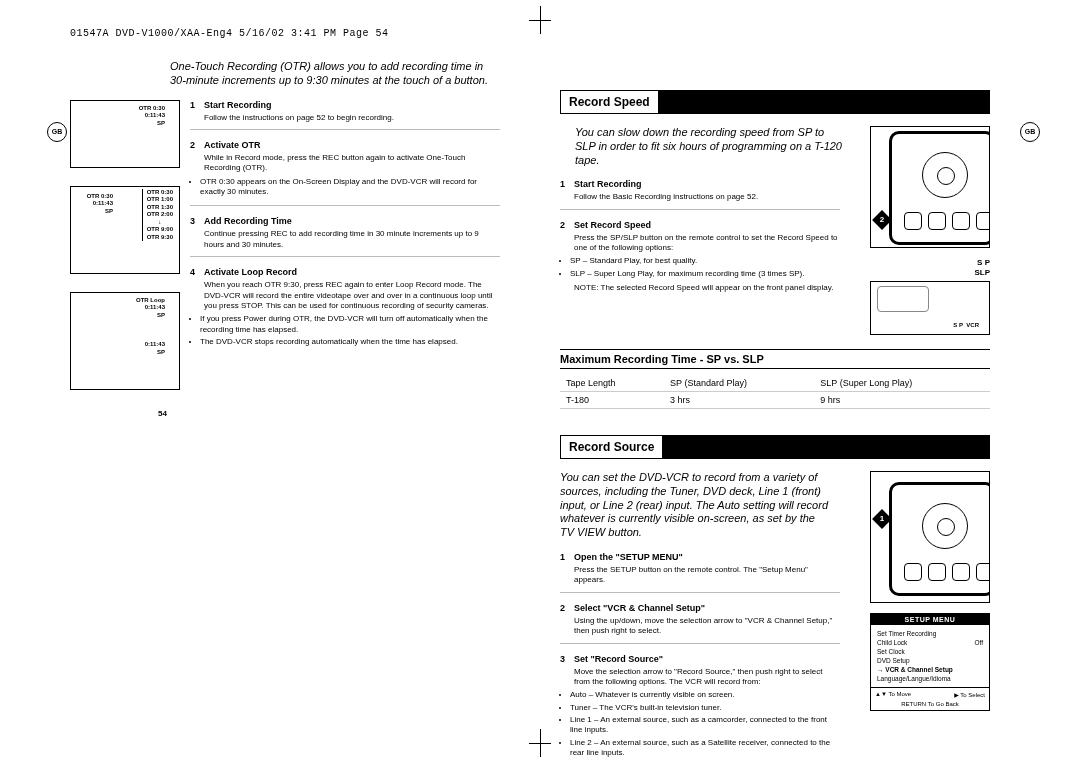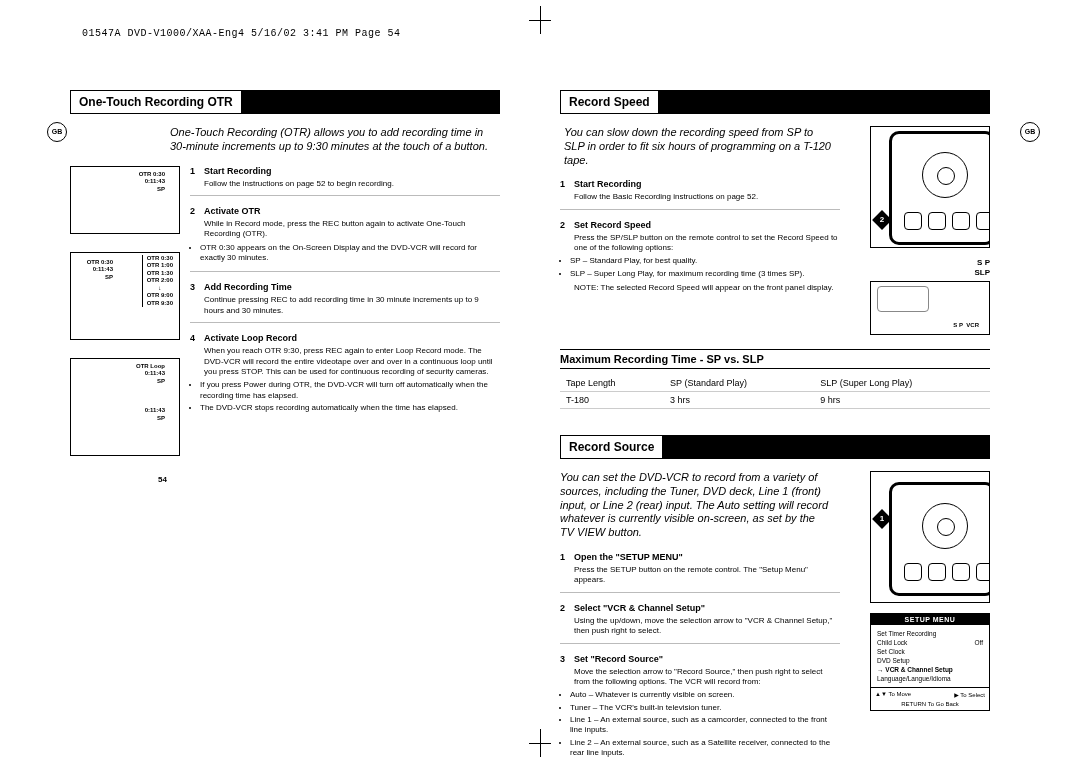--- a/index.html
+++ b/index.html
@@ -9,21 +9,21 @@
     font-family: Arial, Helvetica, sans-serif;
     font-size: 9px;
     color: #000;
     width: 1080px;
     height: 763px;
     position: relative;
   }
   .header-strip {
     position: absolute;
     top: 28px;
-    left: 82px;
+    left: 70px;
     font-family: "Courier New", monospace;
     font-size: 10px;
     letter-spacing: 0.5px;
   }
   .crop-marks-t {
     position: absolute;
     top: 20px;
     left: 50%;
     transform: translateX(-50%);
   }
@@ -237,23 +237,20 @@
 <div class="crop-marks-t"></div>
 <div class="crop-marks-b"></div>
 
 <div class="header-strip">01547A DVD-V1000/XAA-Eng4  5/16/02 3:41 PM  Page 54</div>
 
 <div class="gb-tab left">GB</div>
 <div class="gb-tab right">GB</div>
 
 <div class="page page-left">
 
-  <div class="section-title">
-    <span>One-Touch Recording OTR</span>
-  </div>
 
   <p class="intro">One-Touch Recording (OTR) allows you to add recording time in 30-minute increments up to 9:30 minutes at the touch of a button.</p>
 
   <div class="left-figures">
     <div class="fig">
       <span class="line">OTR 0:30</span>
       <span class="line">0:11:43</span>
       <span class="line">SP</span>
     </div>
     <div class="fig" style="min-height:78px;">
@@ -339,21 +336,21 @@
     <div class="sp-slp-label">
       <div>S P</div>
       <div>SLP</div>
     </div>
     <div class="display-box">
       <span class="digits"></span>
       <div class="txt"><span>S P</span>&nbsp;&nbsp;<span>VCR</span></div>
     </div>
   </div>
 
-  <p class="intro" style="margin-left:4px;width:270px;">You can slow down the recording speed from SP to SLP in order to fit six hours of programming on a T-120 tape.</p>
+  <p class="intro" style="margin-left:15px;width:270px;">You can slow down the recording speed from SP to SLP in order to fit six hours of programming on a T-120 tape.</p>
 
   <div style="width:280px;">
     <div class="step">
       <div class="step-num">1</div>
       <div class="step-title">Start Recording</div>
       <div class="step-body">Follow the Basic Recording instructions on page 52.</div>
     </div>
     <div class="step">
       <div class="step-num">2</div>
       <div class="step-title">Set Record Speed</div>

